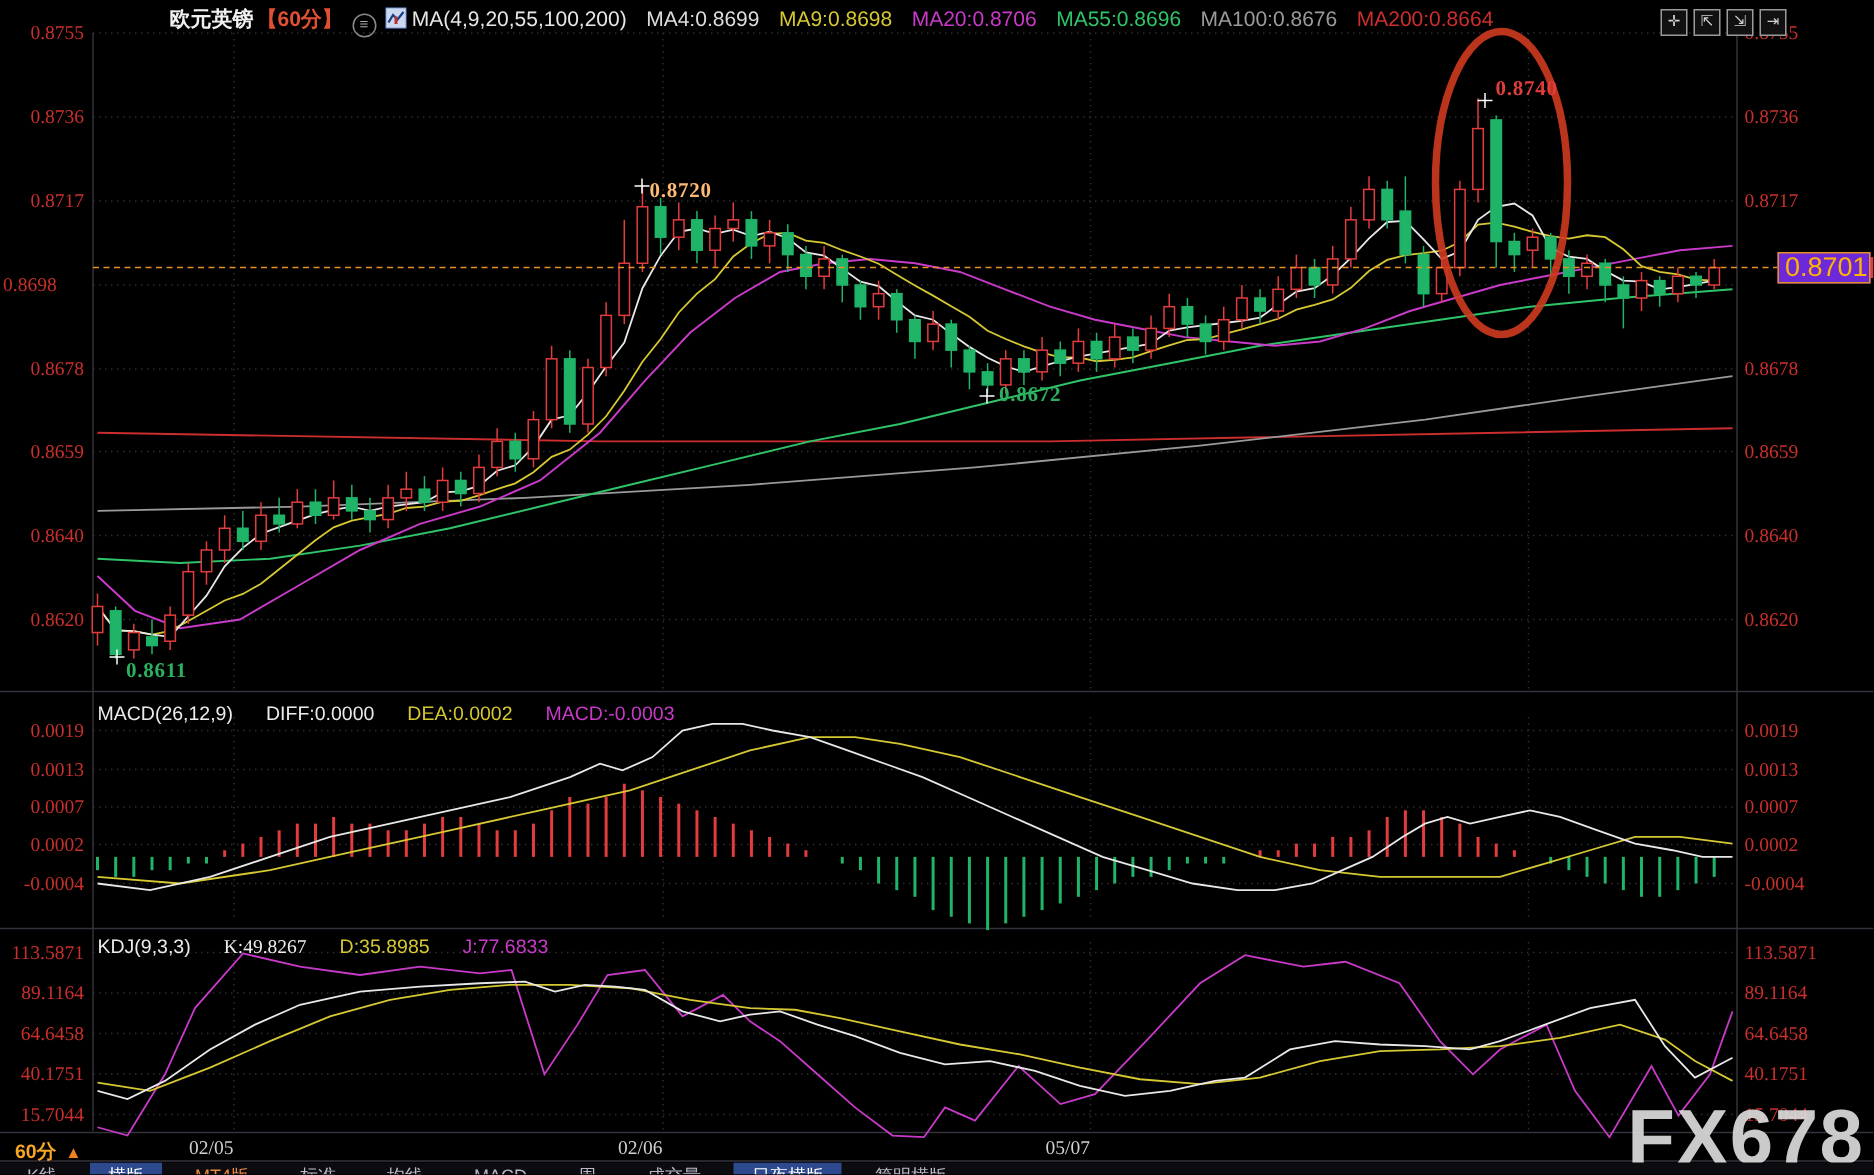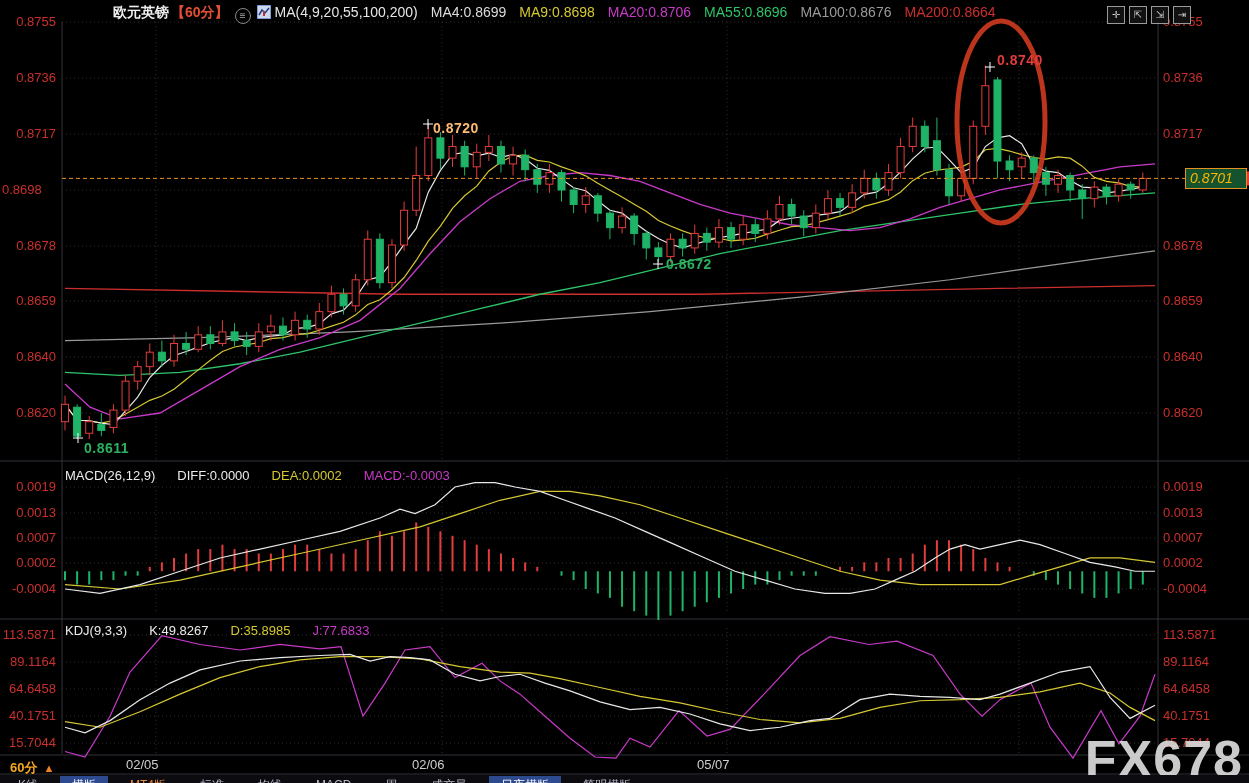--- a/index.html
+++ b/index.html
@@ -11,29 +11,29 @@
   #header .sym{color:#f0f0f0;font-weight:bold;}
   #header .per{color:var(--title_red);font-weight:bold;margin-left:2px;cursor:pointer;}
   .circ-icon{display:inline-block;width:14px;height:14px;line-height:13px;border:1px solid #8a8a8a;
      border-radius:50%;color:#aaa;font-size:10px;text-align:center;margin:0 6px;vertical-align:-2px;cursor:pointer;}
   .mini-chart-icon{display:inline-block;width:14px;height:14px;vertical-align:-2px;margin-right:4px;cursor:pointer;}
   #header .malabel{color:#e6e6e6;}
   #ma-items span{margin-left:13px;}
   #toolbar{right:58px;top:4px;z-index:3;}
   .tool-btn{display:inline-block;width:16px;height:16px;line-height:15px;text-align:center;
      border:1px solid #9a9a9a;color:#cfcfcf;font-size:10px;margin-left:4px;background:#111;cursor:pointer;}
-  #labels{position:absolute;inset:0;z-index:2;pointer-events:none;}
+  #labels{position:absolute;inset:0;z-index:2;pointer-events:none;font-family:Liberation Serif, serif;}
   .tick{position:absolute;font-size:13px;color:var(--axis_red);}
   .date{position:absolute;font-size:13px;color:var(--date_gray);text-align:left;width:60px;}
   .anno{position:absolute;font-size:14px;font-weight:bold;letter-spacing:0.5px;}
   .ind-header{z-index:3;font-size:13px;white-space:nowrap;}
   .ind-header .t{color:#ececec;}
   .ind-header span{margin-right:12px;text-align:right;}
   #price-tag{left:1185px;top:168px;width:56px;height:19px;z-index:3;border:1px solid var(--orange);
-     color:var(--price_tag_text);font-size:14px;line-height:19px;padding-left:4px;background:#14532d;font-style:italic;}
+     color:var(--price_tag_text);font-size:18px;line-height:19px;padding-left:4px;background:#6d28d9;}
   #bottom-period{left:10px;top:759px;z-index:4;font-size:13px;font-weight:bold;color:var(--period_orange);}
   #bottom-period .arr{color:#f08020;margin-left:6px;font-size:11px;}
   #watermark{right:6px;top:729px;z-index:5;font-size:52px;font-weight:bold;color:var(--watermark_gray);
      letter-spacing:1px;opacity:0.92;}
   #bottom-tabs{left:0;top:775px;width:1249px;height:8px;overflow:hidden;z-index:6;background:#0b0b10;
      white-space:nowrap;padding-left:6px;}
   #bottom-tabs span{display:inline-block;font-size:12px;color:#b9b9c9;padding:1px 12px;margin-right:10px;cursor:pointer;}
   #bottom-tabs span.active{background:var(--tab_blue);color:#fff;}
   #bottom-tabs span.orange{color:var(--tab_orange);}
 </style>
@@ -436,21 +436,21 @@
         <rect x="6" y="6" width="2" height="5" fill="#c03030"></rect>
       </svg></span><span class="malabel">MA(4,9,20,55,100,200)</span><span id="ma-items"><span class="" style="color: rgb(220, 220, 220);">MA4:0.8699</span><span class="" style="color: rgb(214, 200, 50);">MA9:0.8698</span><span class="" style="color: rgb(201, 58, 201);">MA20:0.8706</span><span class="" style="color: rgb(47, 196, 104);">MA55:0.8696</span><span class="" style="color: rgb(154, 154, 154);">MA100:0.8676</span><span class="" style="color: rgb(204, 46, 46);">MA200:0.8664</span></span>
 </div>
 
 <div id="toolbar" class="abs"><span class="tool-btn">✛</span><span class="tool-btn">⇱</span><span class="tool-btn">⇲</span><span class="tool-btn">⇥</span></div>
 
 <div id="macd-header" class="abs ind-header" style="left:65px;top:468px;">
   <span class="t">MACD(26,12,9)</span><span id="macd-items"><span class="" style="color: rgb(236, 236, 236); margin-left: 10px;">DIFF:0.0000</span><span class="" style="color: rgb(214, 200, 50); margin-left: 10px;">DEA:0.0002</span><span class="" style="color: rgb(201, 58, 201); margin-left: 10px;">MACD:-0.0003</span></span>
 </div>
 <div id="kdj-header" class="abs ind-header" style="left:65px;top:623px;">
-  <span class="t">KDJ(9,3,3)</span><span id="kdj-items"><span class="" style="color: rgb(236, 236, 236); margin-left: 10px;">K:49.8267</span><span class="" style="color: rgb(214, 200, 50); margin-left: 10px;">D:35.8985</span><span class="" style="color: rgb(201, 58, 201); margin-left: 10px;">J:77.6833</span></span>
+  <span class="t">KDJ(9,3,3)</span><span id="kdj-items"><span class="" style="color: rgb(236, 236, 236); margin-left: 10px; font-family: Liberation Serif, serif;">K:49.8267</span><span class="" style="color: rgb(214, 200, 50); margin-left: 10px;">D:35.8985</span><span class="" style="color: rgb(201, 58, 201); margin-left: 10px;">J:77.6833</span></span>
 </div>
 
 <div id="price-tag" class="abs">
   <span>0.8701</span>
 </div>
 
 <div id="bottom-period" class="abs">
   <span>60分</span><span class="arr">▲</span>
 </div>
 

